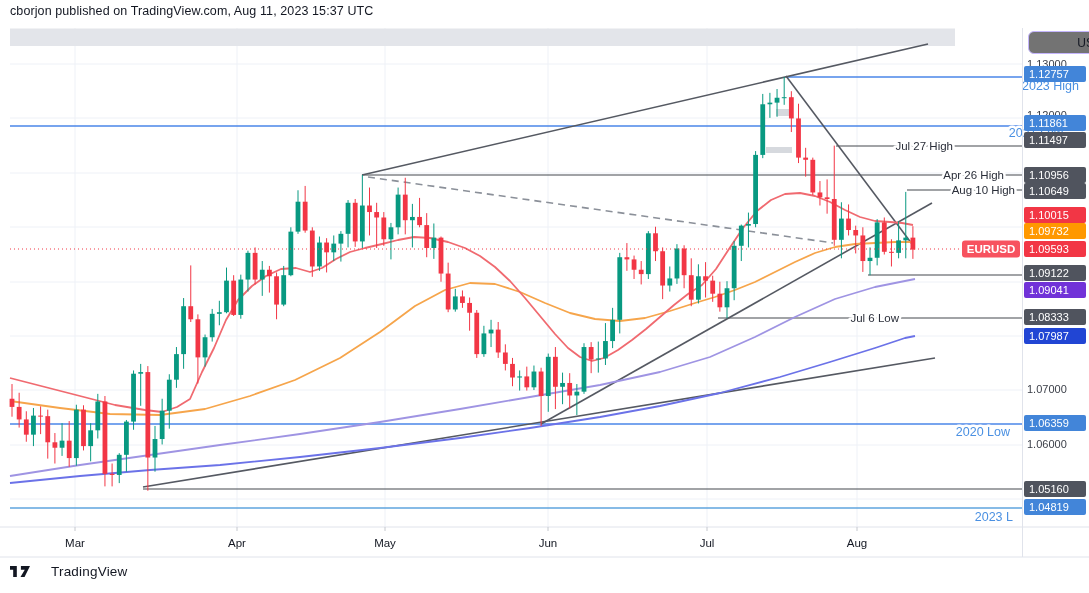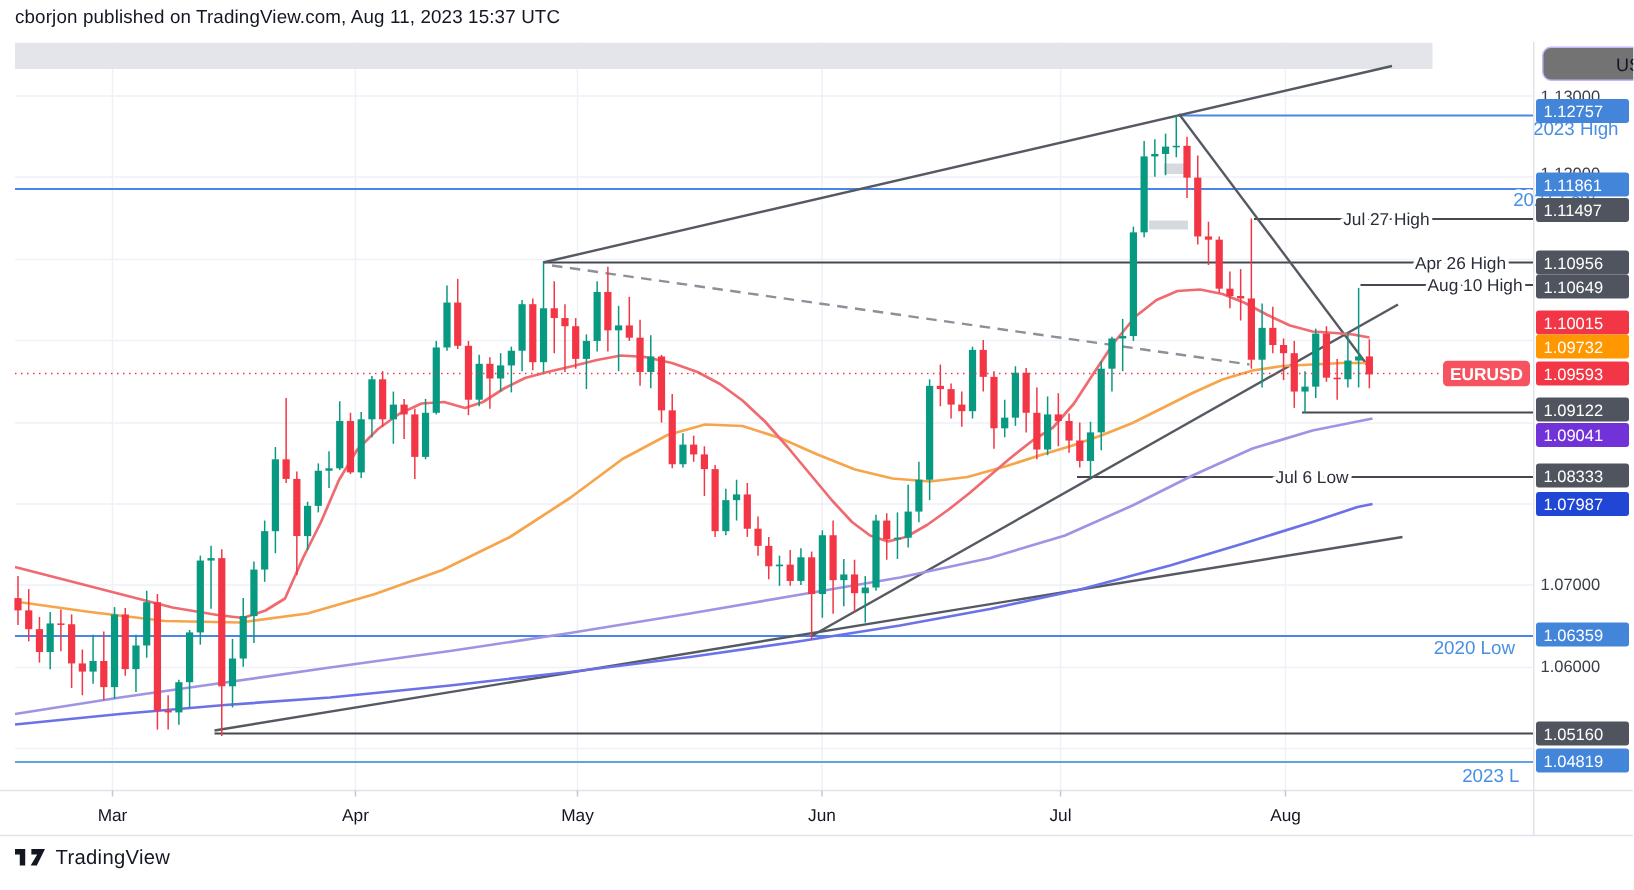--- a/index.html
+++ b/index.html
@@ -3,21 +3,21 @@
 <meta charset="utf-8">
 <style>
   html,body{margin:0;padding:0;background:#fff;}
   .stage{position:relative;width:1089px;height:593px;overflow:hidden;background:#fff;
          font-family:"Liberation Sans","DejaVu Sans",sans-serif;border-radius:18px;}
   .attribution{position:absolute;left:10px;top:4px;font-size:12.5px;color:#131722;letter-spacing:.1px;}
   #chart{position:absolute;left:0;top:0;}
   .usd-btn{position:absolute;left:1028px;top:31px;width:52px;height:21px;border:1px solid #c4b5fd;
            border-radius:6px;display:flex;align-items:center;justify-content:center;
            font-size:12px;color:#131722;background:#737373;cursor:pointer;padding-left:35px;}
-  .footer{position:absolute;left:10px;top:564px;display:flex;align-items:center;gap:7px;}
+  .footer{position:absolute;left:10px;top:564px;display:flex;align-items:center;gap:21px;}
   .brand{font-size:13.5px;color:#131722;font-weight:500;letter-spacing:.2px;}
   svg text{font-family:"Liberation Sans","DejaVu Sans",sans-serif;}
   .halo{paint-order:stroke;stroke:#fff;stroke-width:5px;stroke-linejoin:round;}
 </style>
 </head>
 <body>
 
 <div class="stage">
   <div class="attribution">cborjon published on TradingView.com, Aug 11, 2023 15:37 UTC</div>
   <svg id="chart" width="1089" height="593" viewBox="0 0 1089 593">

